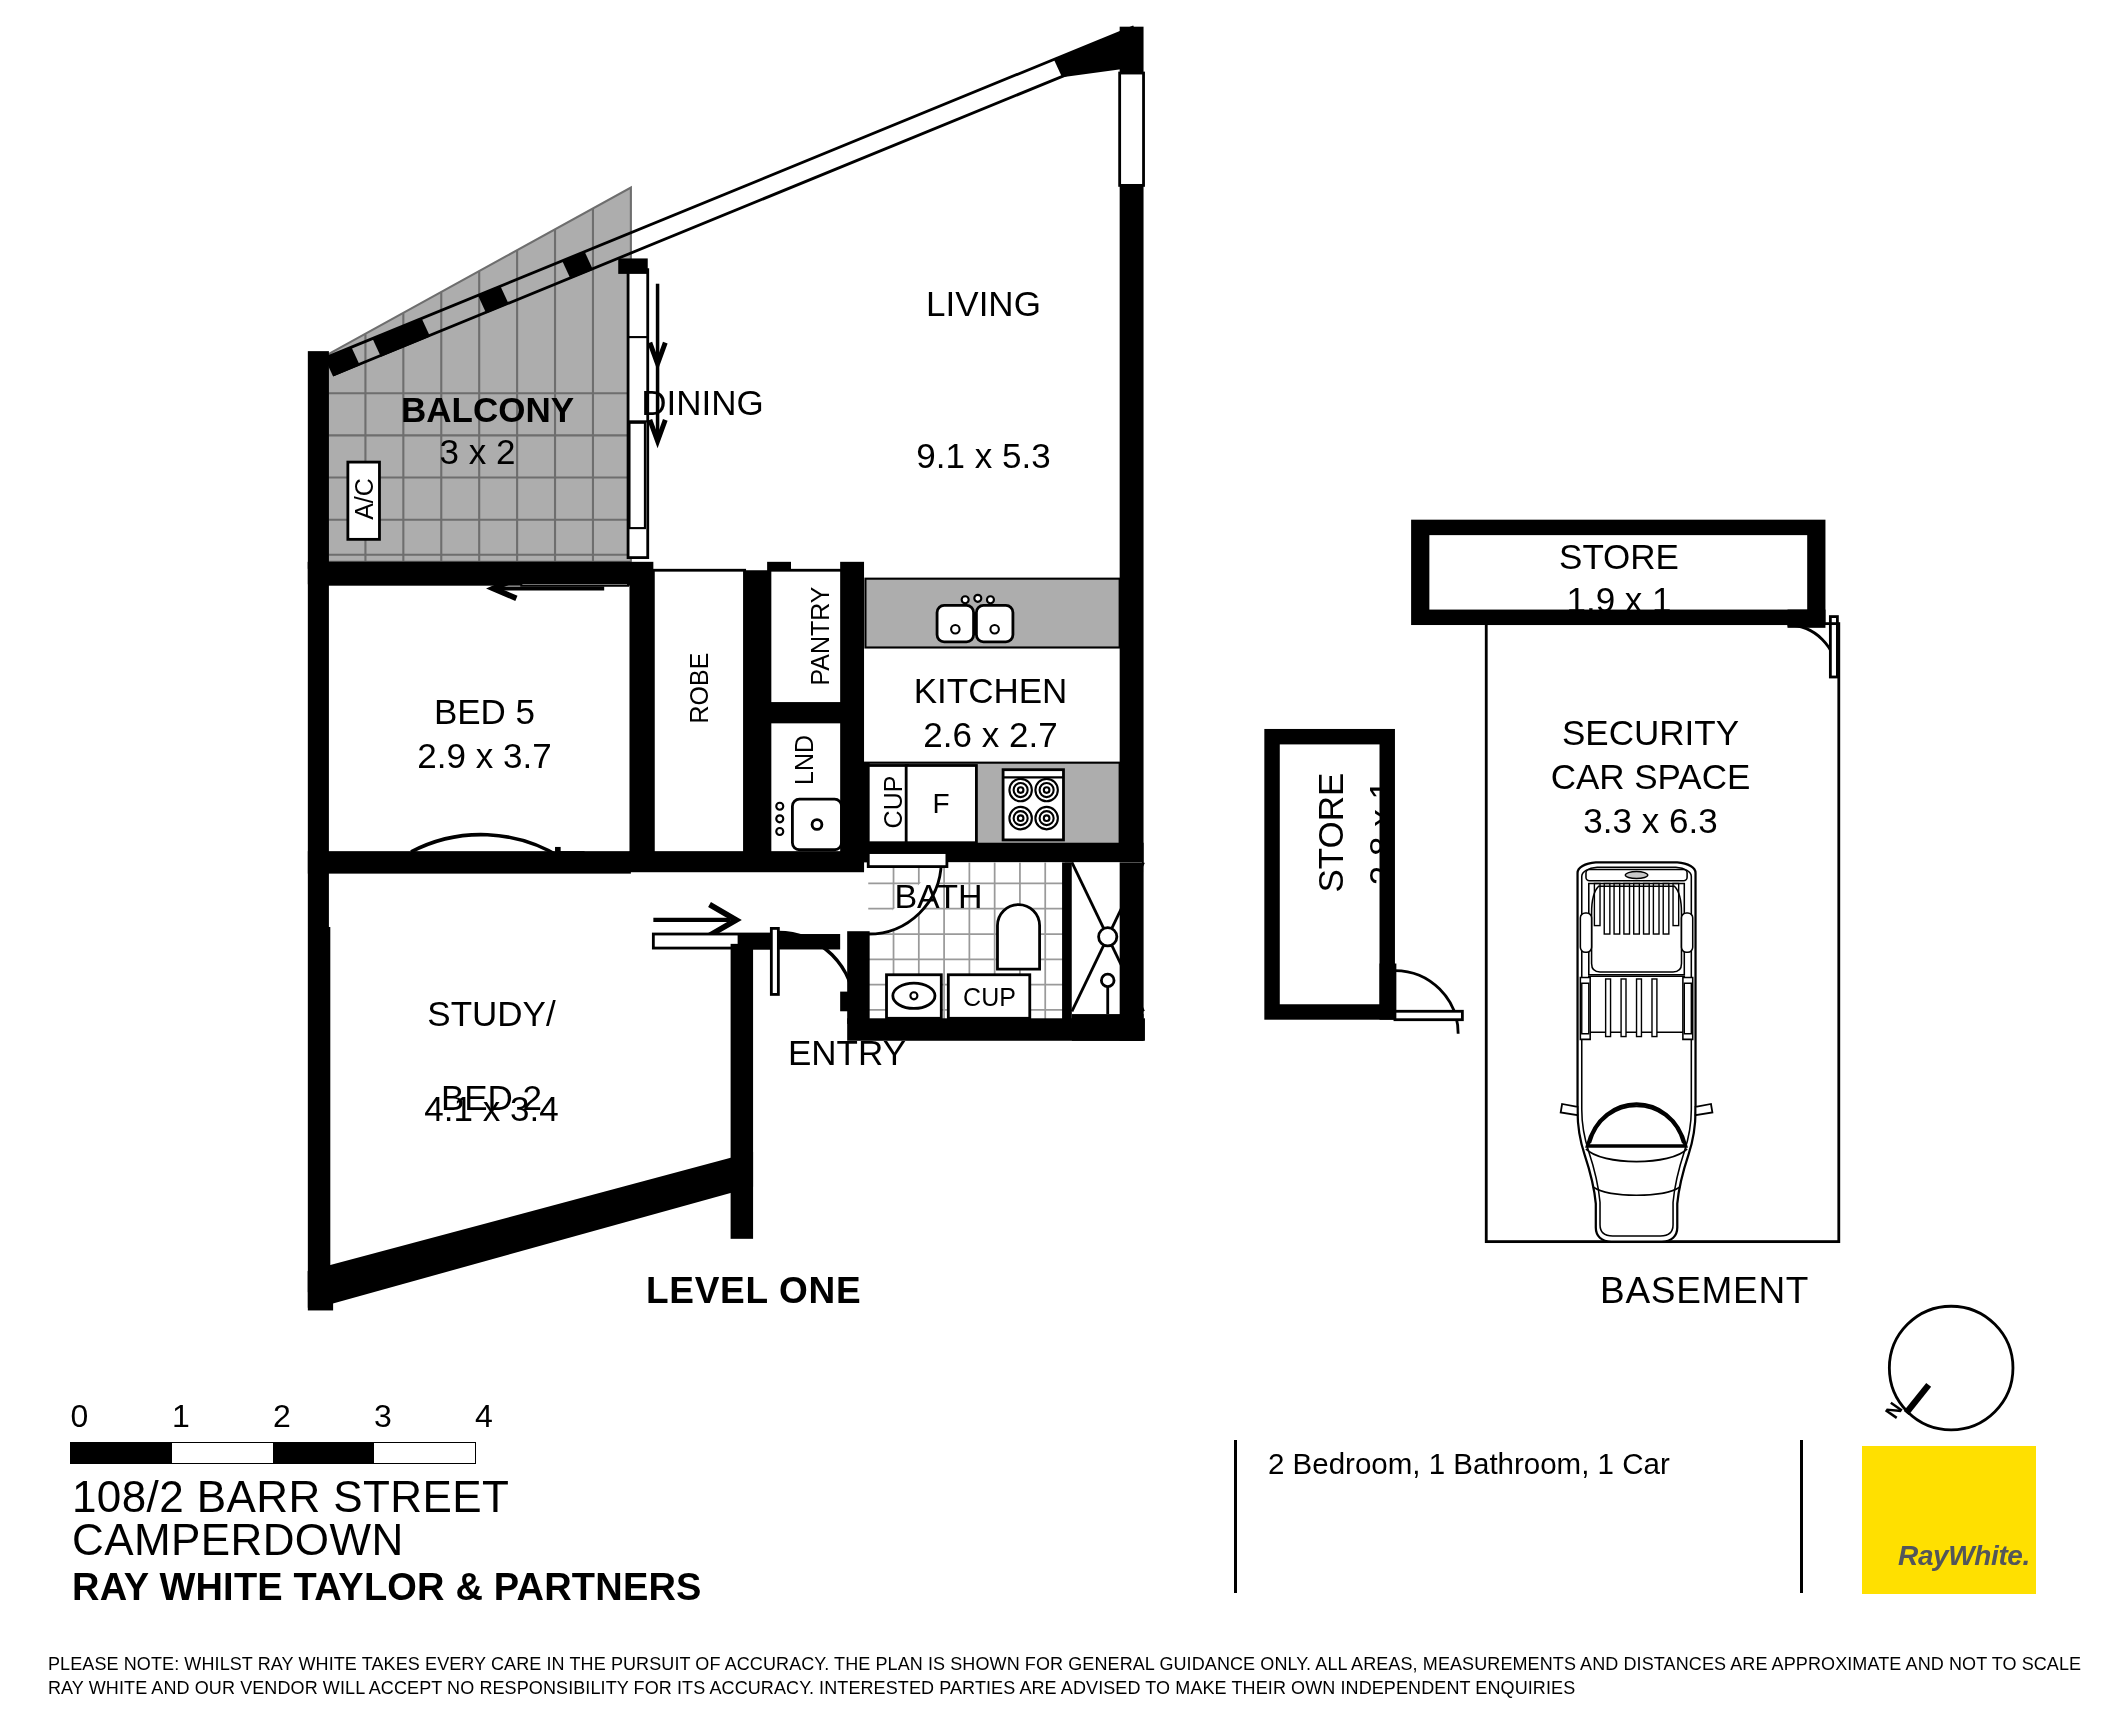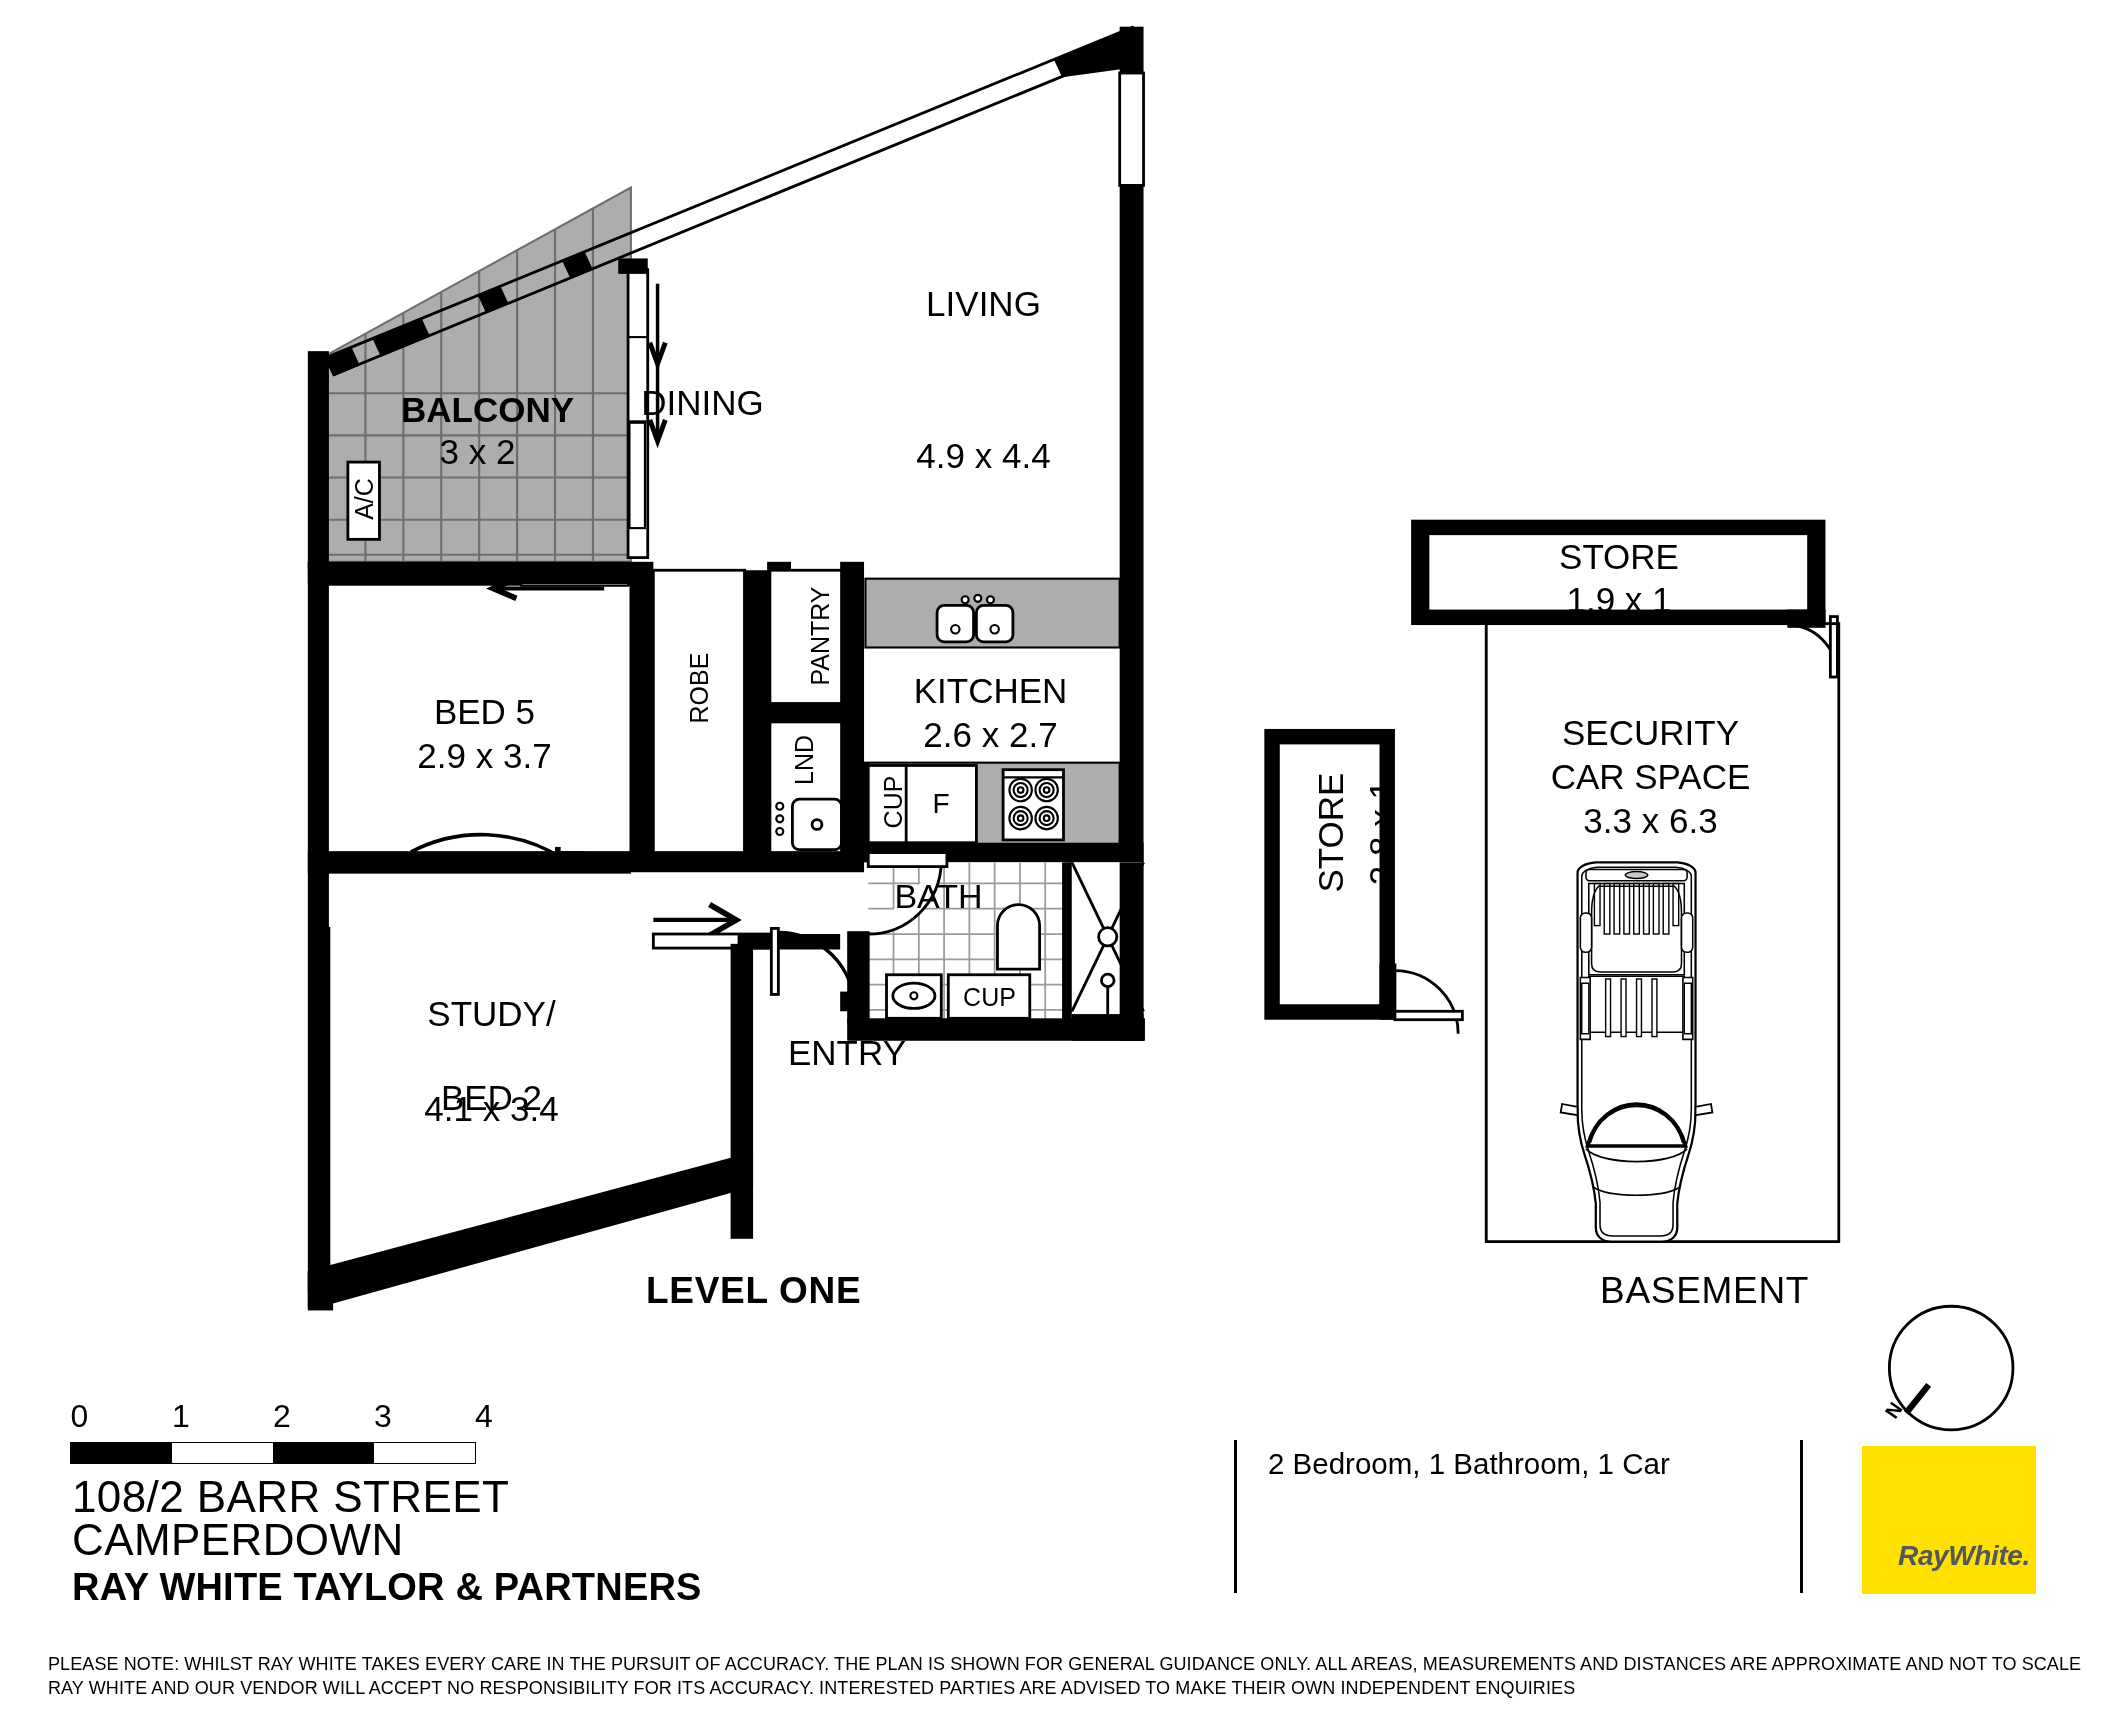--- a/index.html
+++ b/index.html
@@ -377,21 +377,21 @@
 </svg>
 
 <div class="lbl" style="left:333px;top:390px;width:309px;font-size:35px;font-weight:700;">BALCONY</div>
 <div class="lbl" style="left:323px;top:432px;width:309px;font-size:35px;">3 x 2</div>
 
 <div class="lbl rot90" style="left:336px;top:485px;width:55px;font-size:25px;">A/C</div>
 
 <div class="lbl" style="left:597px;top:383px;width:211px;font-size:35px;">DINING</div>
 
 <div class="lbl" style="left:871px;top:284px;width:225px;font-size:35px;">LIVING</div>
-<div class="lbl" style="left:871px;top:436px;width:225px;font-size:35px;">4.9 x 4.4</div>
+<div class="lbl" style="left:871px;top:436px;width:225px;font-size:35px;">9.1 x 5.3</div>
 
 <div class="lbl" style="left:829px;top:671px;width:323px;font-size:35px;">KITCHEN</div>
 <div class="lbl" style="left:829px;top:715px;width:323px;font-size:35px;">2.6 x 2.7</div>
 
 <div class="lbl rot90" style="left:860px;top:788px;width:66px;font-size:25px;">CUP</div>
 <div class="lbl" style="left:913px;top:788px;width:56px;font-size:28px;">F</div>
 
 <div class="lbl rot90" style="left:759px;top:622px;width:121px;font-size:25px;">PANTRY</div>
 <div class="lbl rot90" style="left:767px;top:746px;width:74px;font-size:25px;">LND</div>
 <div class="lbl rot90" style="left:643px;top:674px;width:112px;font-size:25px;">ROBE</div>

